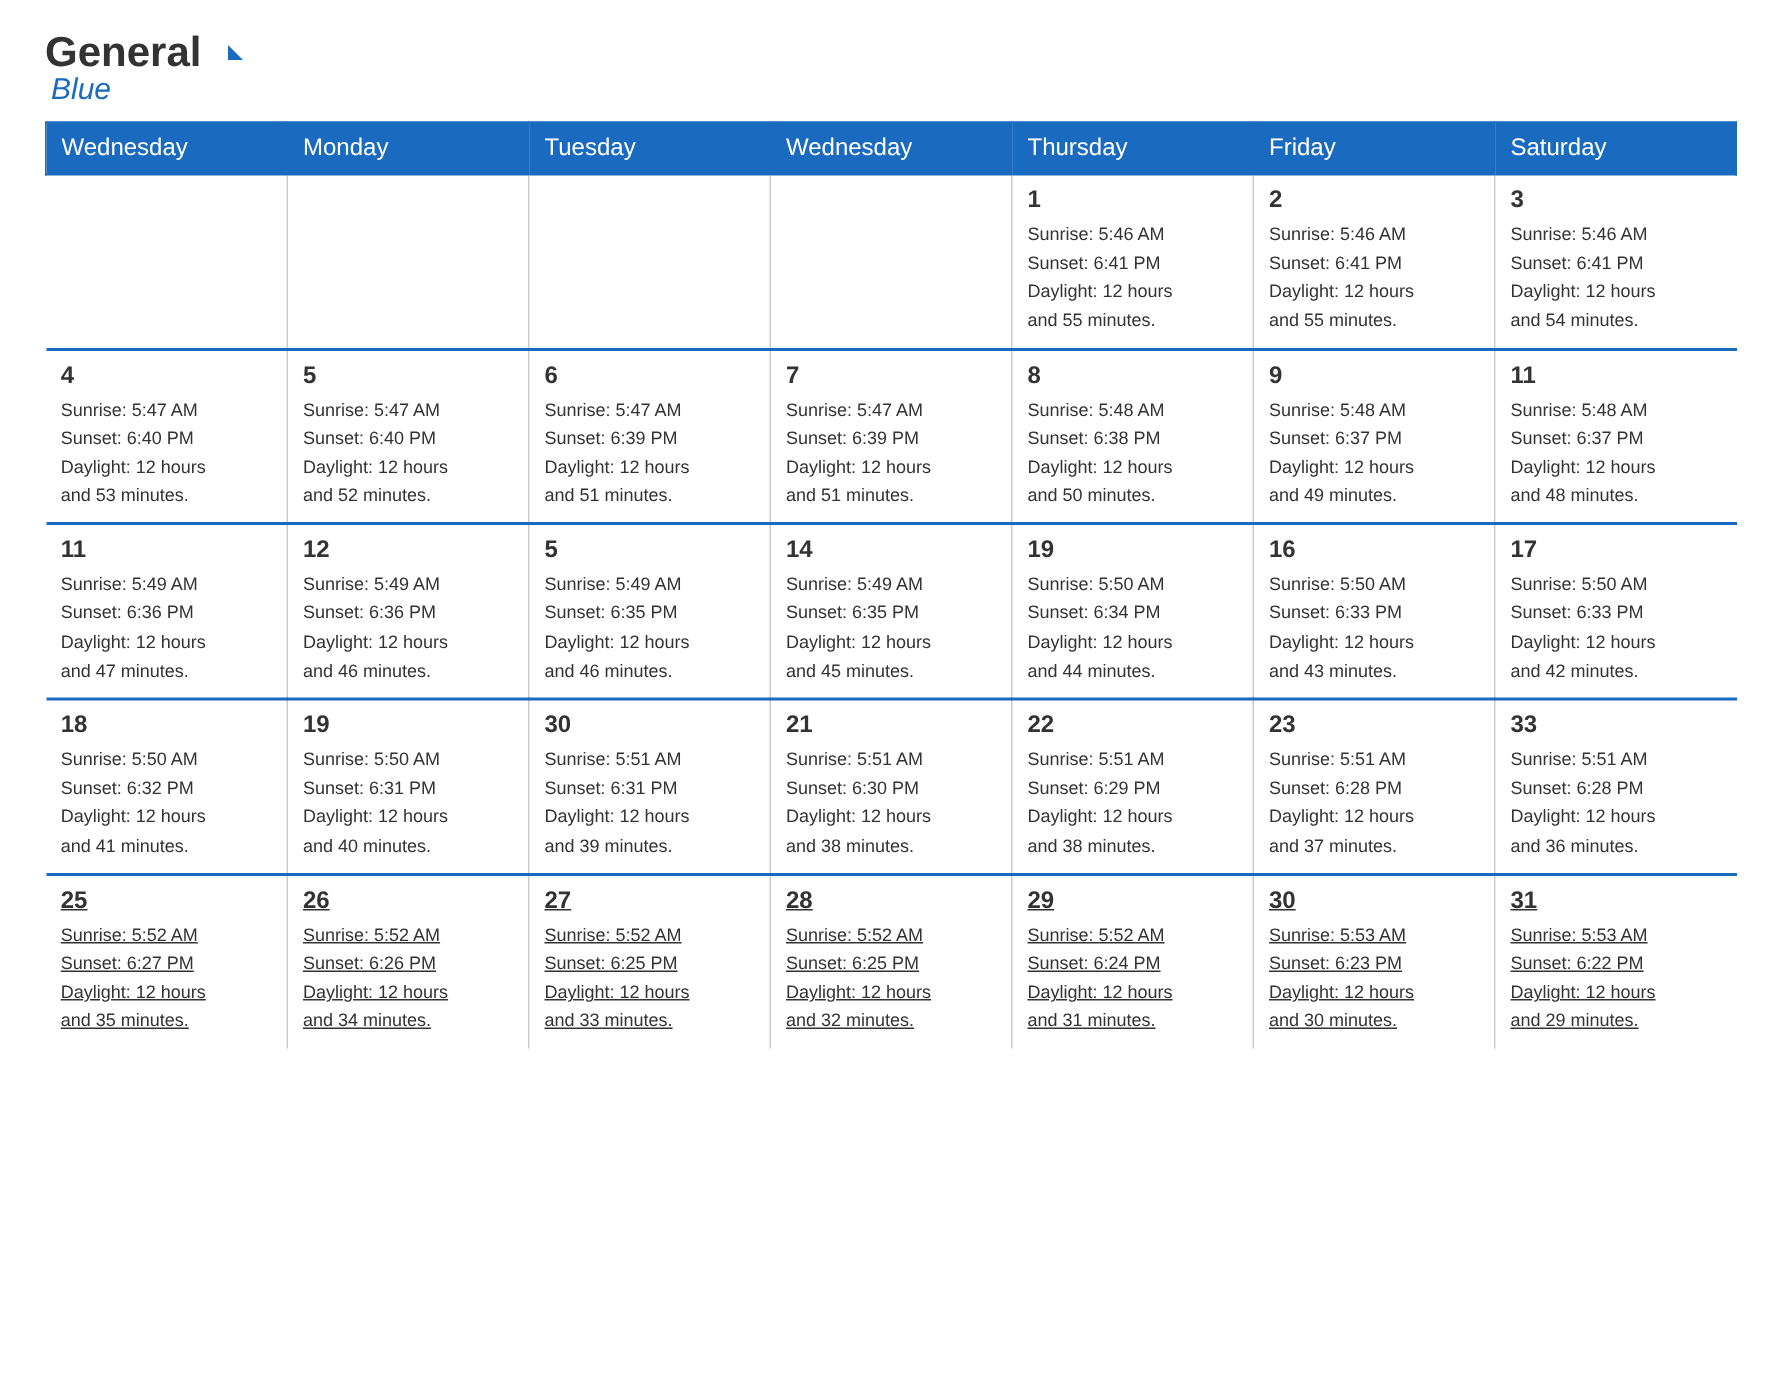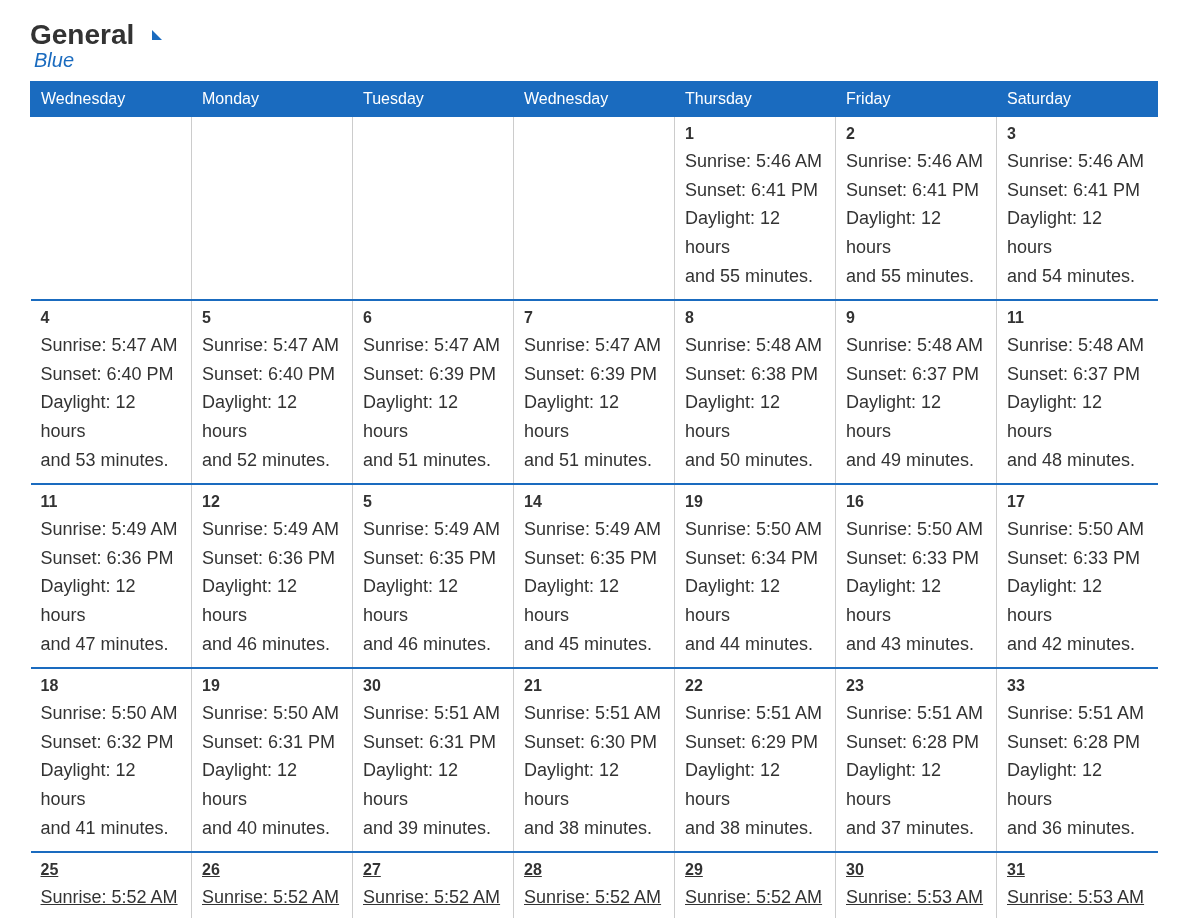--- a/index.html
+++ b/index.html
@@ -93,21 +93,21 @@
       border-right: none;
     }
     .day-num {
       font-size: 16px;
       font-weight: bold;
       color: #333;
       display: block;
       margin-bottom: 4px;
     }
     .day-info {
-      font-size: 18px;
+      font-size: 12px;
       color: #333;
       line-height: 1.6;
     }
     tbody tr:last-child {
       border-bottom: none;
       text-decoration: underline;
     }
   </style>
 </head>
 <body>

